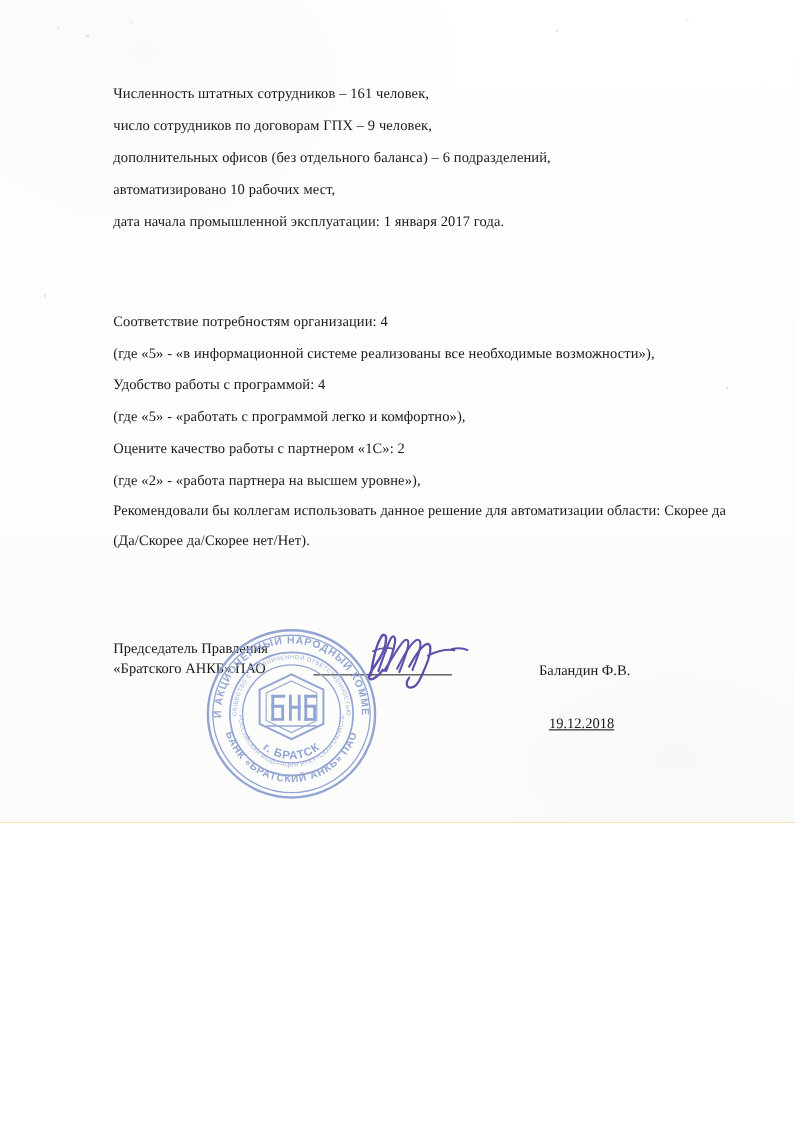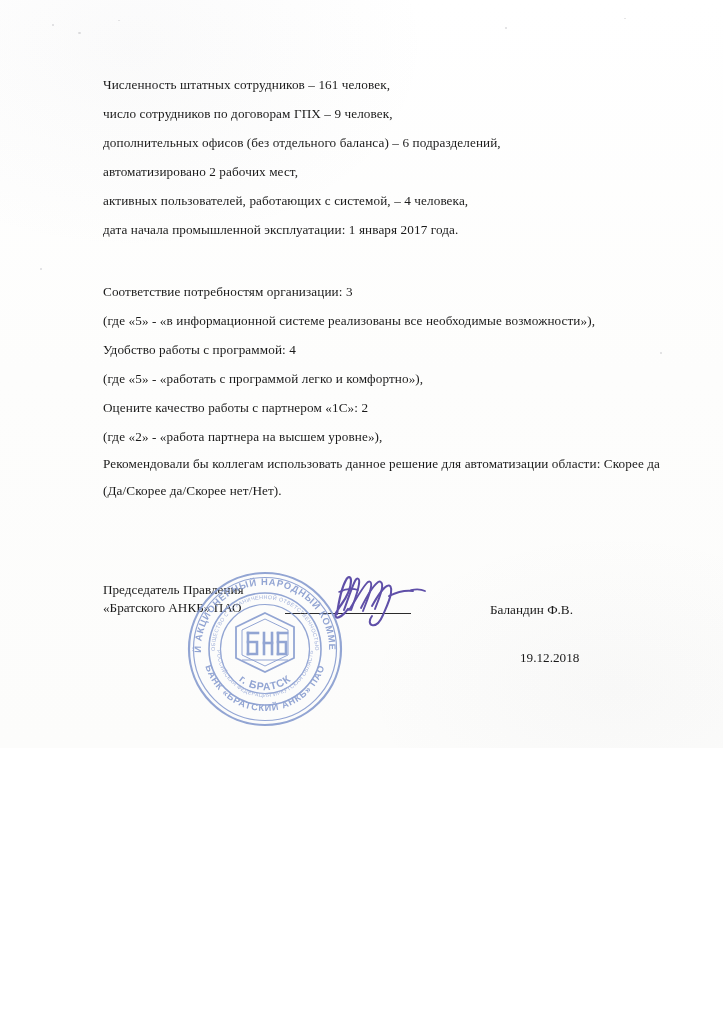--- a/index.html
+++ b/index.html
@@ -82,24 +82,25 @@
   }
   .sig-name {
     position: absolute;
     left: 490px;
     top: 602px;
     font-size: 13.2px;
     white-space: nowrap;
   }
   .sig-date {
     position: absolute;
-    left: 520px;
+    left: 499px;
     top: 650px;
     font-size: 13.2px;
     white-space: nowrap;
+    text-decoration: underline;
   }
 
   
   .handsign {
     position: absolute;
     left: 325px;
     top: 570px;
     width: 115px;
     height: 58px;
   }
@@ -133,27 +134,26 @@
   <div class="speck" style="left:248px; top:838px; width:2px; height:2px;"></div>
   <div class="speck" style="left:468px; top:912px; width:2px; height:2px;"></div>
   <div class="speck" style="left:640px; top:862px; width:2px; height:2px;"></div>
   <div class="speck" style="left:75px;  top:990px; width:2px; height:2px;"></div>
   <div class="speck" style="left:356px; top:966px; width:2px; height:1px;"></div>
 
   <div class="body-text block-stats">
     <div class="line">Численность штатных сотрудников – 161 человек,</div>
     <div class="line">число сотрудников по договорам ГПХ – 9 человек,</div>
     <div class="line">дополнительных офисов (без отдельного баланса) – 6 подразделений,</div>
-    <div class="line">автоматизировано 2 рабочих мест,</div>
-    <div class="line">активных пользователей, работающих с системой, – 4 человека,</div>
+    <div class="line">автоматизировано 10 рабочих мест,</div>
     <div class="line">дата начала промышленной эксплуатации: 1 января 2017 года.</div>
   </div>
 
   <div class="body-text block-ratings">
-    <div class="line">Соответствие потребностям организации: 3</div>
+    <div class="line">Соответствие потребностям организации: 4</div>
     <div class="line">(где «5» - «в информационной системе реализованы все необходимые возможности»),</div>
     <div class="line">Удобство работы с программой: 4</div>
     <div class="line">(где «5» - «работать с программой легко и комфортно»),</div>
     <div class="line">Оцените качество работы с партнером «1С»: 2</div>
     <div class="line">(где «2» - «работа партнера на высшем уровне»),</div>
 
     <div class="para-justify para-gap-top"><span>Рекомендовали бы коллегам использовать данное решение для автоматизации области:</span>
       <span>Скорее да</span></div>
 
     <div class="line para-gap-below">(Да/Скорее да/Скорее нет/Нет).</div>

